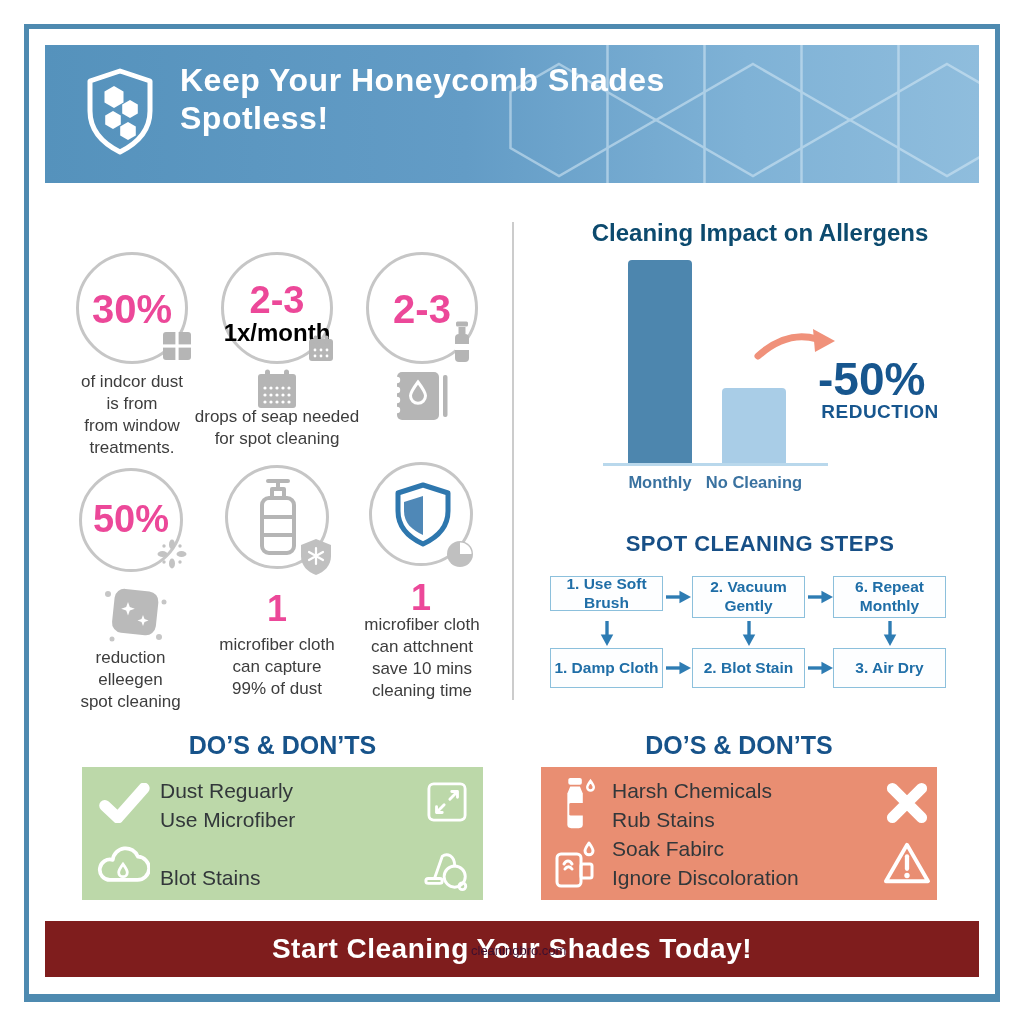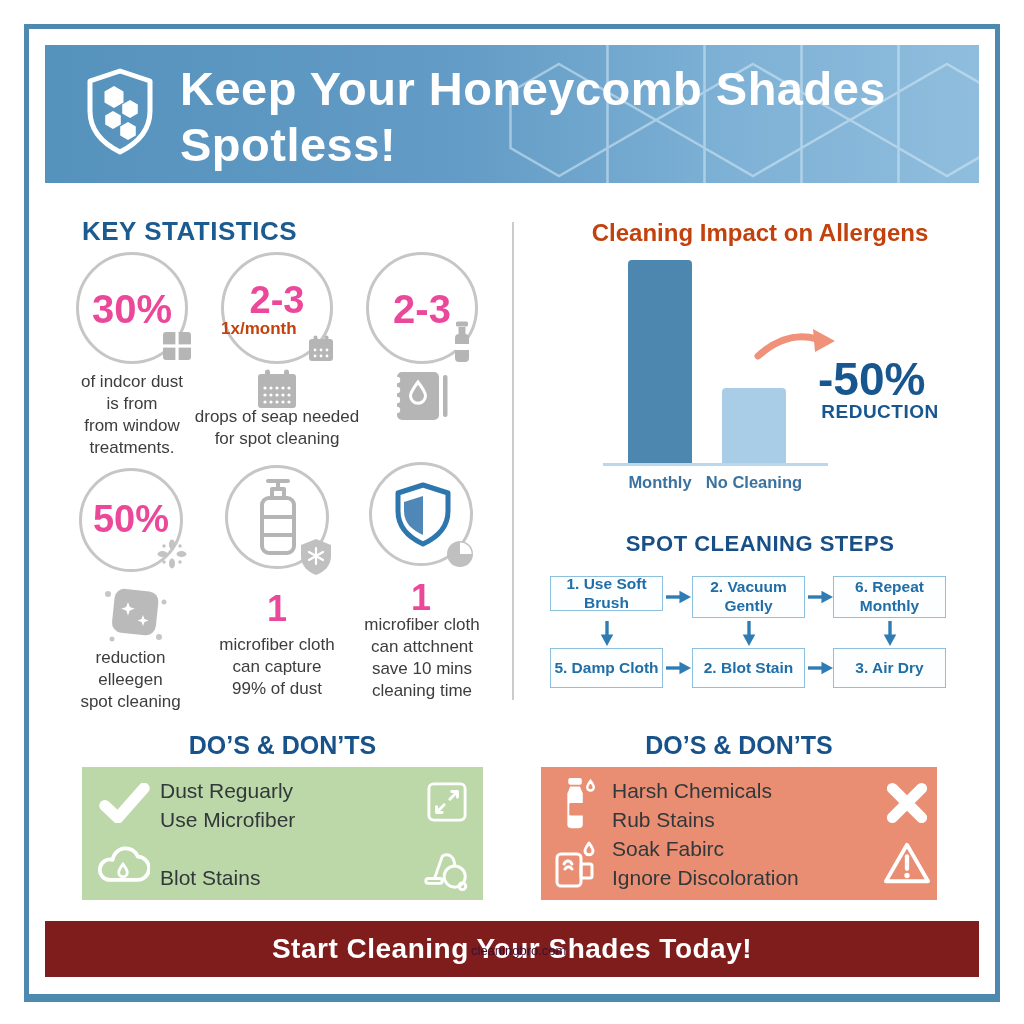--- a/index.html
+++ b/index.html
@@ -8,29 +8,29 @@
   #canvas *{box-sizing:border-box;}
   .abs{position:absolute;}
   .pre{white-space:pre-line;}
   .center{text-align:center;}
 
   .frame{left:24px;top:24px;width:976px;height:978px;border:5px solid #4e8ab0;border-bottom-width:8px;}
 
   .header{left:45px;top:45px;width:934px;height:138px;
           background:linear-gradient(90deg,#5592bc 0%,#639cc6 45%,#7fb2d6 75%,#8fbddd 100%);overflow:hidden;}
   .hexpattern{right:0;top:0;opacity:.55;}
-  .htitle{left:135px;top:16px;color:#ffffff;font-size:47px;font-weight:700;line-height:1.2;letter-spacing:.5px;}
+  .htitle{left:135px;top:16px;color:#ffffff;font-size:32px;font-weight:700;line-height:1.2;letter-spacing:.5px;}
 
   .h-left{color:#1c5b90;font-weight:800;font-size:26px;letter-spacing:.5px;}
-  .h-right{color:#c2410c;font-weight:800;font-size:24px;}
+  .h-right{color:#0c4a6e;font-weight:800;font-size:24px;}
 
   .stat-circle{width:112px;height:112px;border:3px solid #c6c6c6;border-radius:50%;background:#fff;}
   .stat-circle.sm{width:104px;height:104px;}
   .stat-num{color:#ec4899;font-weight:800;font-size:40px;text-align:center;}
-  .stat-sub{color:#c2410c;font-weight:800;font-size:17px;text-align:left;}
+  .stat-sub{color:#000000;font-weight:800;font-size:24px;text-align:center;}
   .stat-cap{color:#3d3d3d;font-size:17px;line-height:1.3;text-align:center;}
 
   .divider{width:2px;background:#cccccc;}
 
   .bar{position:absolute;border-radius:4px 4px 0 0;}
   .axis{position:absolute;background:#b9d8ec;}
   .bar-label{color:#3a72a0;font-size:16.5px;font-weight:600;text-align:center;}
   .reduct-big{color:#17568e;font-weight:800;font-size:46px;}
   .reduct-sm{color:#17568e;font-weight:800;font-size:19px;letter-spacing:.5px;text-align:center;}
 
@@ -72,21 +72,20 @@
       <path d="M35 4 L65 14 V44 C65 65 51 77 35 85 C19 77 5 65 5 44 V14 Z" fill="none" stroke="#ffffff" stroke-width="5" stroke-linejoin="round"></path>
       <polygon points="29,19 38.5,24.5 38.5,35.5 29,41 19.5,35.5 19.5,24.5" fill="#ffffff"></polygon>
       <polygon points="45,33 52.8,37.5 52.8,46.5 45,51 37.2,46.5 37.2,37.5" fill="#ffffff"></polygon>
       <polygon points="28,44 35.8,48.5 35.8,57.5 28,62 20.2,57.5 20.2,48.5" fill="#ffffff"></polygon>
       <polygon points="43,55 50.8,59.5 50.8,68.5 43,73 35.2,68.5 35.2,59.5" fill="#ffffff"></polygon>
     </svg>
     <div class="abs htitle pre">Keep Your Honeycomb Shades
 Spotless!</div>
   </div>
 
-  <div class="abs h-left" style="left:82px;top:216px;">KEY STATISTICS</div>
 
   <div class="abs stat-circle" style="left:76px;top:252px;"></div>
   <div class="abs stat-circle" style="left:221px;top:252px;"></div>
   <div class="abs stat-circle" style="left:366px;top:252px;"></div>
 
   <div class="abs stat-num" style="left:76px;top:287px;width:112px;">30%</div>
   <svg class="abs" style="left:162px;top:331px;" width="30" height="30" viewBox="0 0 30 30">
     <rect x="1" y="1" width="28" height="28" rx="3" fill="#b5b5b5"></rect>
     <rect x="13.4" y="1" width="3.2" height="28" fill="#ffffff"></rect>
     <rect x="1" y="13.4" width="28" height="3.2" fill="#ffffff"></rect>
@@ -239,21 +238,21 @@
   <div class="abs reduct-sm" style="left:818px;top:401px;width:124px;">REDUCTION</div>
 
   <div class="abs h-steps center" style="left:540px;top:531px;width:440px;">SPOT CLEANING STEPS</div>
 
   <div class="abs flow-box pre" style="left:550px;top:576px;height:35px;">1. Use Soft
 Brush</div>
   <div class="abs flow-box pre" style="left:692px;top:576px;height:42px;">2. Vacuum
 Gently</div>
   <div class="abs flow-box pre" style="left:833px;top:576px;height:42px;">6. Repeat
 Monthly</div>
-  <div class="abs flow-box" style="left:550px;top:648px;height:40px;">5. Damp Cloth</div>
+  <div class="abs flow-box" style="left:550px;top:648px;height:40px;">1. Damp Cloth</div>
   <div class="abs flow-box" style="left:692px;top:648px;height:40px;">2. Blot Stain</div>
   <div class="abs flow-box" style="left:833px;top:648px;height:40px;">3. Air Dry</div>
 
   <svg class="abs" style="left:666px;top:589px;" width="25" height="16" viewBox="0 0 26 16">
       <path d="M0 8 h15" stroke="#2e7cb3" stroke-width="3.5"></path>
       <polygon points="14,1.5 26,8 14,14.5" fill="#2e7cb3"></polygon>
     </svg>
   <svg class="abs" style="left:808px;top:589px;" width="25" height="16" viewBox="0 0 26 16">
       <path d="M0 8 h15" stroke="#2e7cb3" stroke-width="3.5"></path>
       <polygon points="14,1.5 26,8 14,14.5" fill="#2e7cb3"></polygon>

